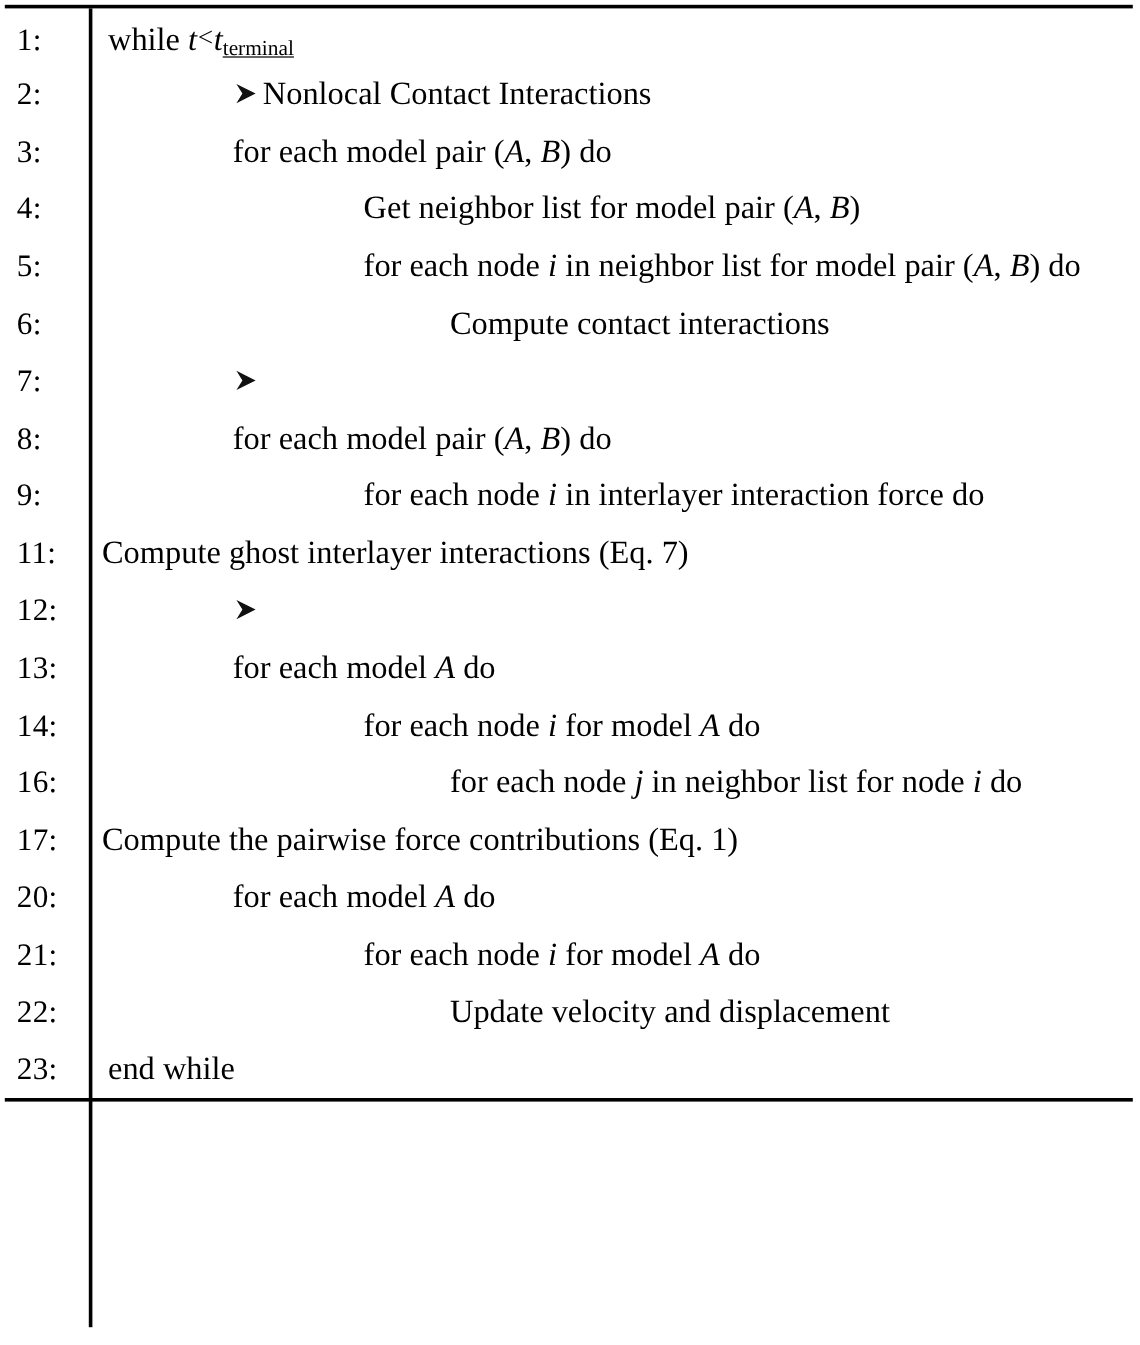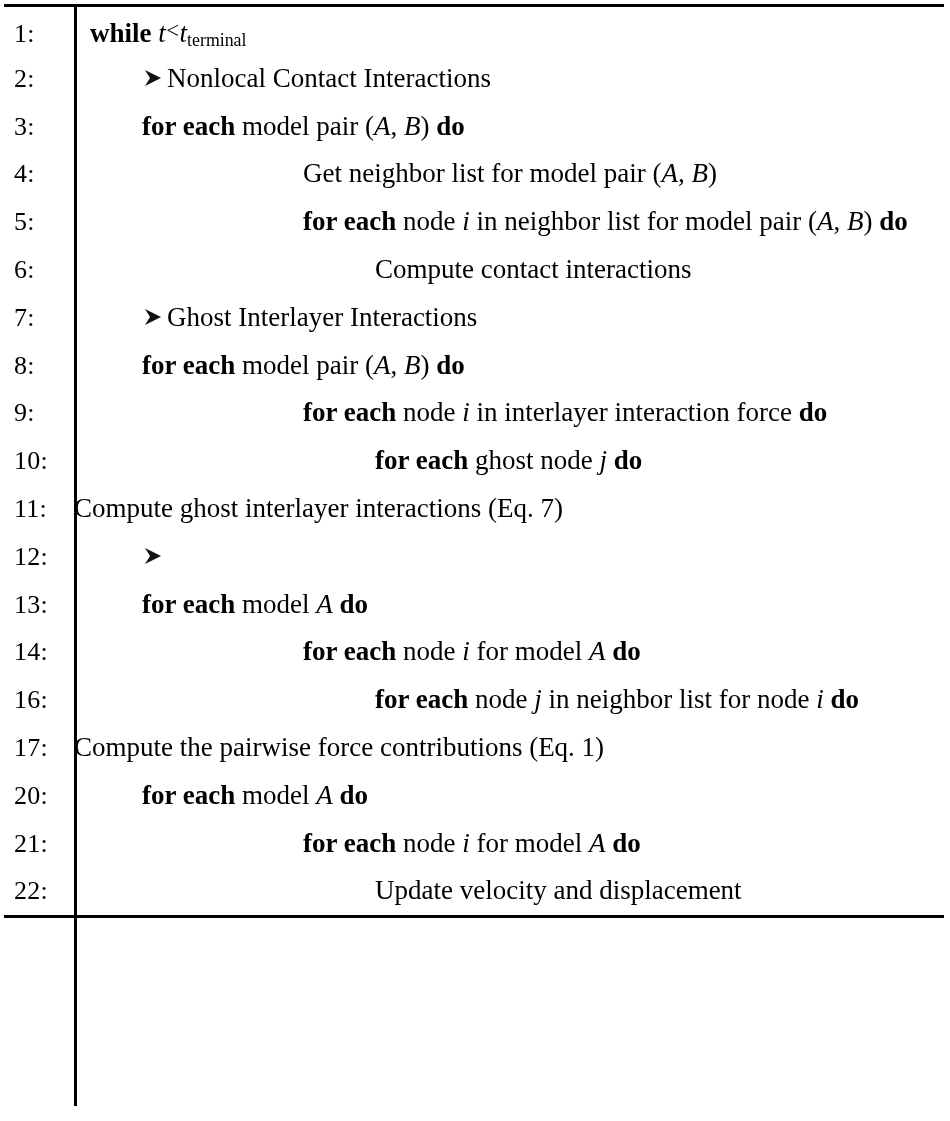--- a/index.html
+++ b/index.html
@@ -54,36 +54,38 @@
     box-sizing: border-box;
     padding-left: 14px;
     font-size: 26px;
     line-height: 47.8px;
     letter-spacing: 0.2px;
     white-space: nowrap;
   }
   .line-code {
     flex: 1 1 auto;
     box-sizing: border-box;
+    padding-left: 11px;
     font-size: 27px;
     line-height: 47.8px;
     white-space: nowrap;
   }
   
   .ind-0 { padding-left: 16px; }
-  .ind-2 { padding-left: 68px; }
+  .ind-2 { padding-left: 120px; }
   .ind-3 { padding-left: 229px; }
   .ind-4 { padding-left: 301px; }
 
-  .kw { font-weight: bold; }
+  .kw { font-weight: normal; }
   .var { font-style: italic; }
   .sub {
     font-size: 0.66em;
     vertical-align: -0.22em;
     font-style: normal;
+    text-decoration: underline;
   }
   .lt {
     vertical-align: 0.16em;
     font-size: 0.84em;
     padding: 0 0.5px;
   }
   .bullet {
     display: inline-block;
     width: 25px;
     font-size: 23px;
@@ -122,33 +124,29 @@
         <div class="line-code ind-3"><span class="kw">for each </span><span>node </span><span class="var">i</span><span> in neighbor list for model pair (</span><span class="var">A</span><span>, </span><span class="var">B</span><span>) </span><span class="kw">do</span></div>
       </div>
       <div class="algo-row">
         <div class="line-no">6:</div>
         <div class="line-code ind-4"><span>Compute contact interactions</span></div>
       </div>
       <div class="algo-row">
         <div class="line-no">7:</div>
         <div class="line-code ind-2"><span class="bullet"><svg width="22" height="20" viewBox="0 0 22 20" aria-hidden="true">
               <path d="M3 2 L19 10 L3 18 L8 10 Z" fill="#111"></path>
-            </svg></span><span>Ghost Interlayer Interactions</span></div>
+            </svg></span></div>
       </div>
       <div class="algo-row">
         <div class="line-no">8:</div>
         <div class="line-code ind-2"><span class="kw">for each </span><span>model pair (</span><span class="var">A</span><span>, </span><span class="var">B</span><span>) </span><span class="kw">do</span></div>
       </div>
       <div class="algo-row">
         <div class="line-no">9:</div>
         <div class="line-code ind-3"><span class="kw">for each </span><span>node </span><span class="var">i</span><span> in interlayer interaction force </span><span class="kw">do</span></div>
-      </div>
-      <div class="algo-row">
-        <div class="line-no">10:</div>
-        <div class="line-code ind-4"><span class="kw">for each </span><span>ghost node </span><span class="var">j</span><span> </span><span class="kw">do</span></div>
       </div>
       <div class="algo-row">
         <div class="line-no">11:</div>
         <div class="line-code ind-5"><span>Compute ghost interlayer interactions (Eq. 7)</span></div>
       </div>
       <div class="algo-row">
         <div class="line-no">12:</div>
         <div class="line-code ind-2"><span class="bullet"><svg width="22" height="20" viewBox="0 0 22 20" aria-hidden="true">
               <path d="M3 2 L19 10 L3 18 L8 10 Z" fill="#111"></path>
             </svg></span></div>
@@ -174,15 +172,19 @@
         <div class="line-code ind-2"><span class="kw">for each </span><span>model </span><span class="var">A</span><span> </span><span class="kw">do</span></div>
       </div>
       <div class="algo-row">
         <div class="line-no">21:</div>
         <div class="line-code ind-3"><span class="kw">for each </span><span>node </span><span class="var">i</span><span> for model </span><span class="var">A</span><span> </span><span class="kw">do</span></div>
       </div>
       <div class="algo-row">
         <div class="line-no">22:</div>
         <div class="line-code ind-4"><span>Update velocity and displacement</span></div>
       </div>
+      <div class="algo-row">
+        <div class="line-no">23:</div>
+        <div class="line-code ind-0"><span class="kw">end while</span></div>
+      </div>
     </div>
   <div class="rule rule-bottom"></div>
 </div>
 
 </body></html>

